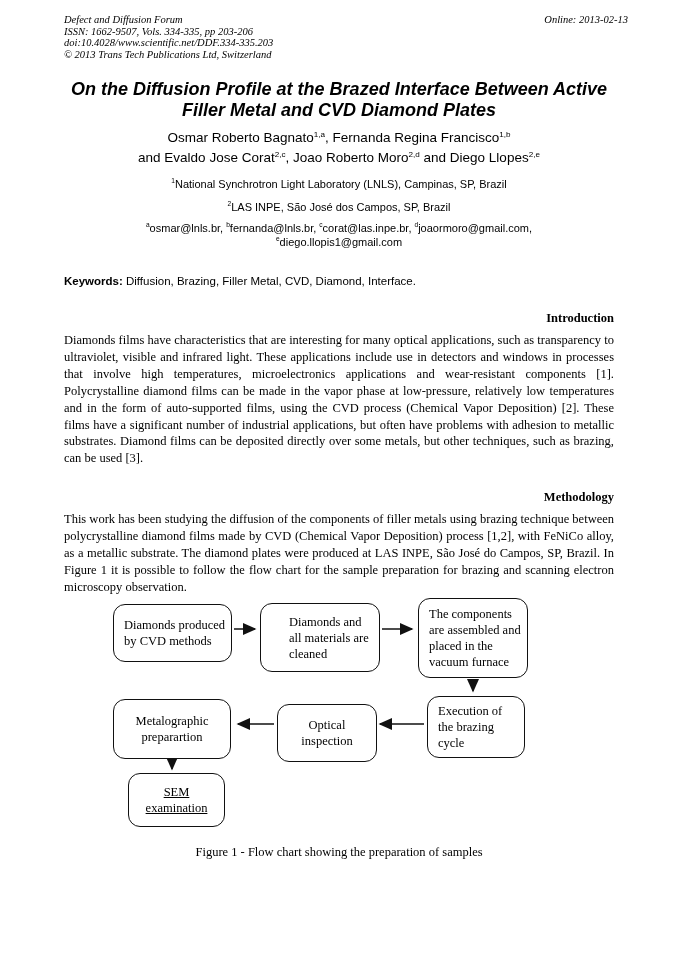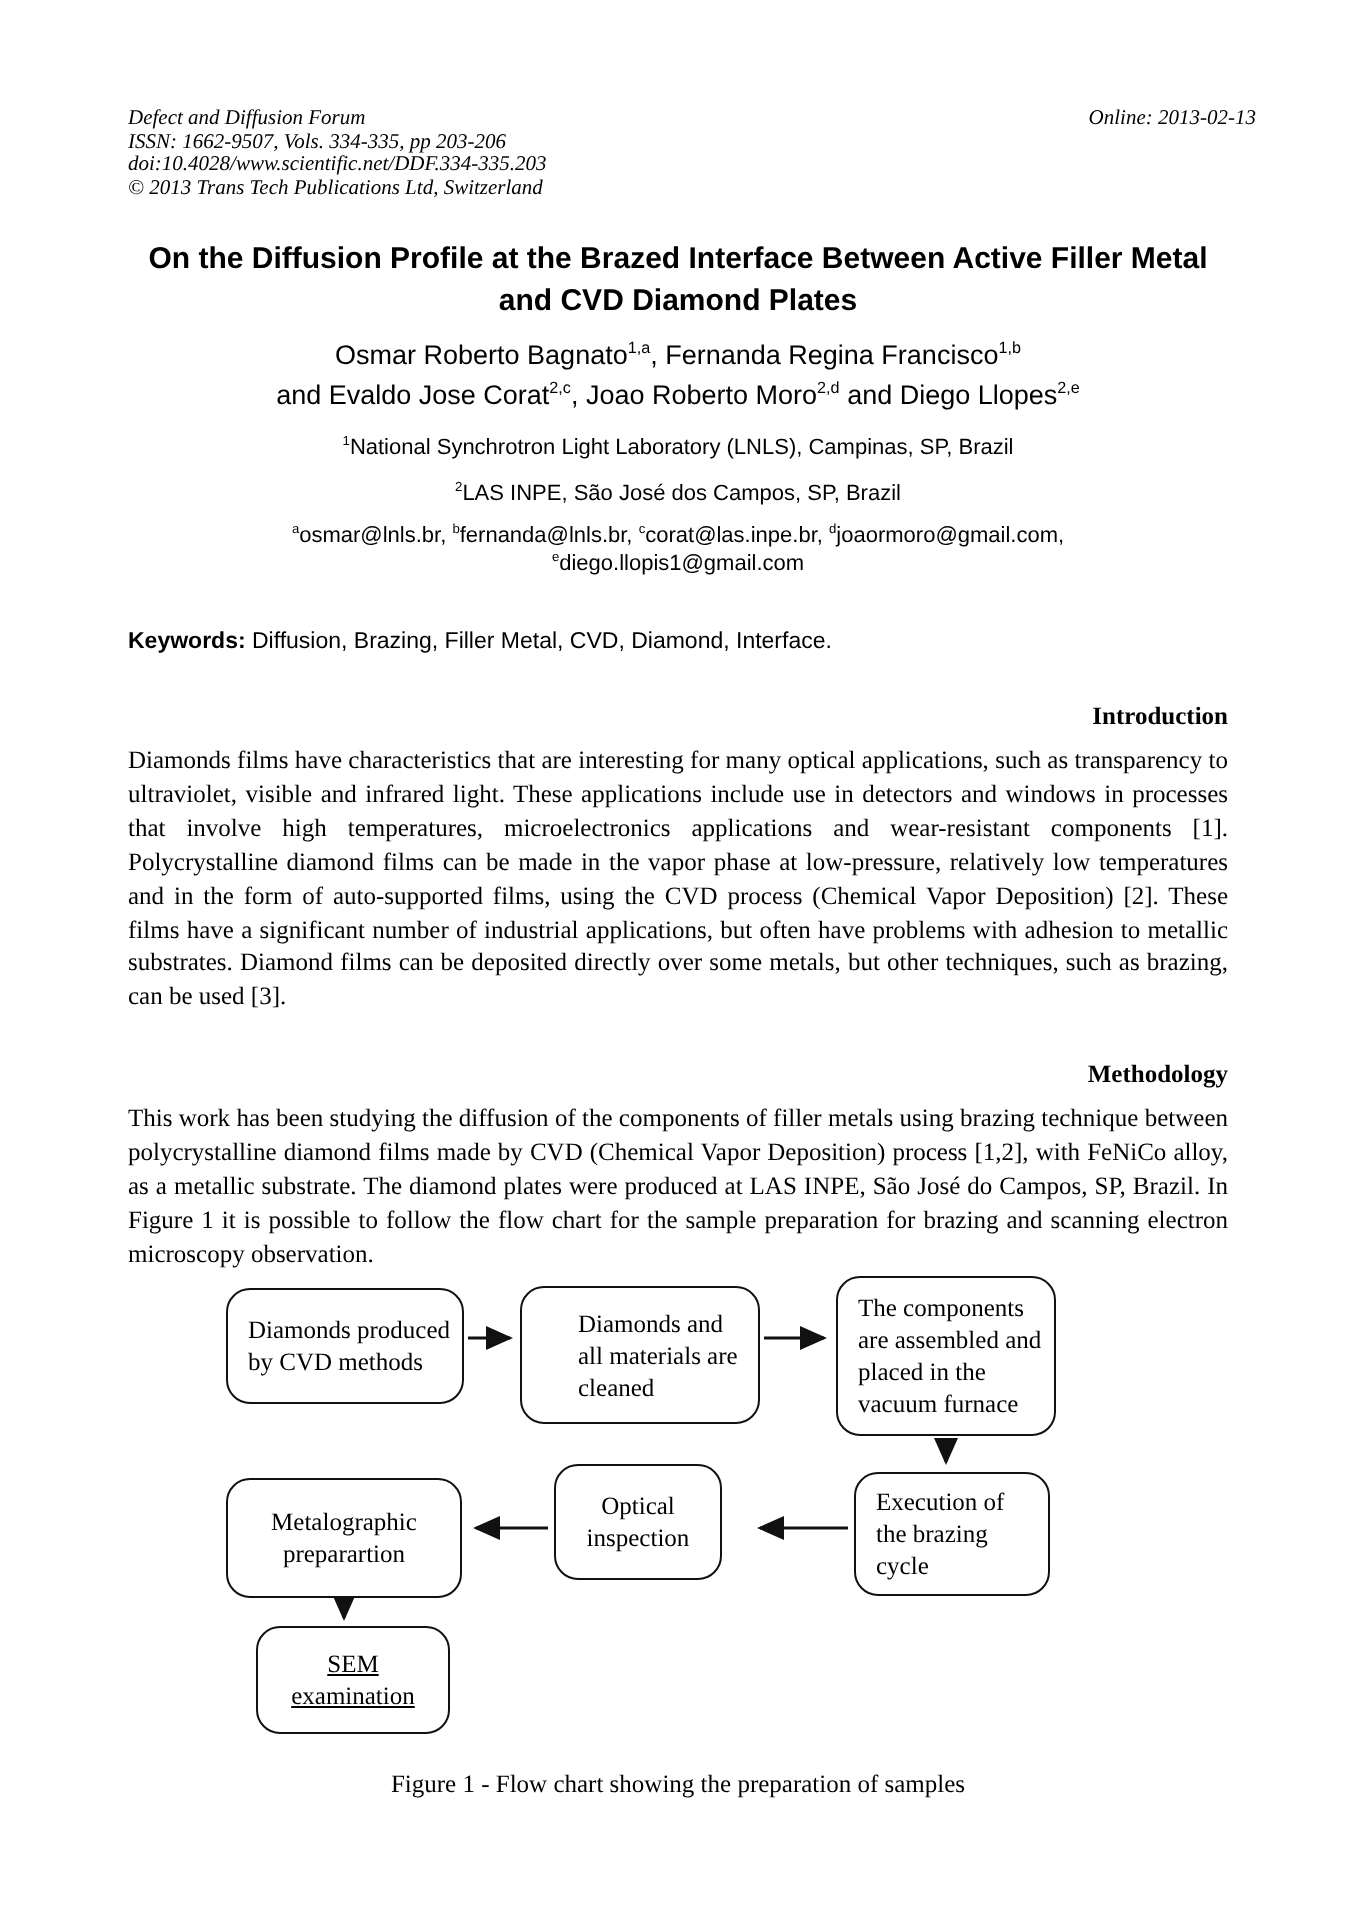--- a/index.html
+++ b/index.html
@@ -8,35 +8,35 @@
     position: relative;
     width: 678px; height: 959px;
     background: #ffffff;
     color: #000;
     font-family: "Liberation Serif", serif;
   }
   
   .hdr {
     display: flex; justify-content: space-between;
     padding: 14px 50px 0 64px;
-    margin-top: 40px;
   }
   .hdr-left div, .hdr-right {
     font-family: "Liberation Serif", serif;
     font-style: italic;
     font-size: 10.5px; line-height: 11.5px;
     white-space: nowrap;
   }
   
   .title {
     font-family: "Liberation Sans", sans-serif;
-    font-weight: bold; font-size: 15px; line-height: 21px;
+    font-weight: bold; font-size: 18px; line-height: 21px;
     text-align: center;
     max-width: 548px;
     margin: 19px auto 0;
+    font-style: italic;
   }
   .authors {
     font-family: "Liberation Sans", sans-serif;
     font-size: 13.5px; line-height: 20px;
     text-align: center; margin-top: 7px;
   }
   sup { font-size: 0.60em; line-height: 0; vertical-align: super; }
   .affil {
     font-family: "Liberation Sans", sans-serif;
     font-size: 11px; line-height: 13px;
@@ -80,21 +80,21 @@
     font-family: "Liberation Serif", serif;
     font-size: 12.5px; line-height: 16px;
     display: flex; flex-direction: column; justify-content: center;
   }
   .fc-left   { padding: 4px 4px 4px 10px; text-align: left; }
   .fc-center { padding: 4px 6px; text-align: center; align-items: center; }
   .b1 { left: 113px; top: 9px;   width: 119px; height: 58px; }
   .b2 { left: 260px; top: 8px;   width: 120px; height: 69px; padding-left: 28px; }
   .b3 { left: 418px; top: 3px;   width: 110px; height: 80px; }
   .b4 { left: 113px; top: 104px; width: 118px; height: 60px; }
-  .b5 { left: 277px; top: 97px;  width: 84px;  height: 58px; }
+  .b5 { left: 277px; top: 109px;  width: 100px;  height: 58px; }
   .b6 { left: 427px; top: 101px; width: 98px;  height: 62px; }
   .b7 { left: 128px; top: 178px; width: 97px;  height: 54px; text-decoration: underline; }
   .fc-arrows { position: absolute; left: 0; top: 0; }
   .fig-caption {
     position: absolute; left: 0; top: 250px; width: 100%;
     text-align: center;
     font-family: "Liberation Serif", serif;
     font-size: 12.5px;
   }
 </style>

